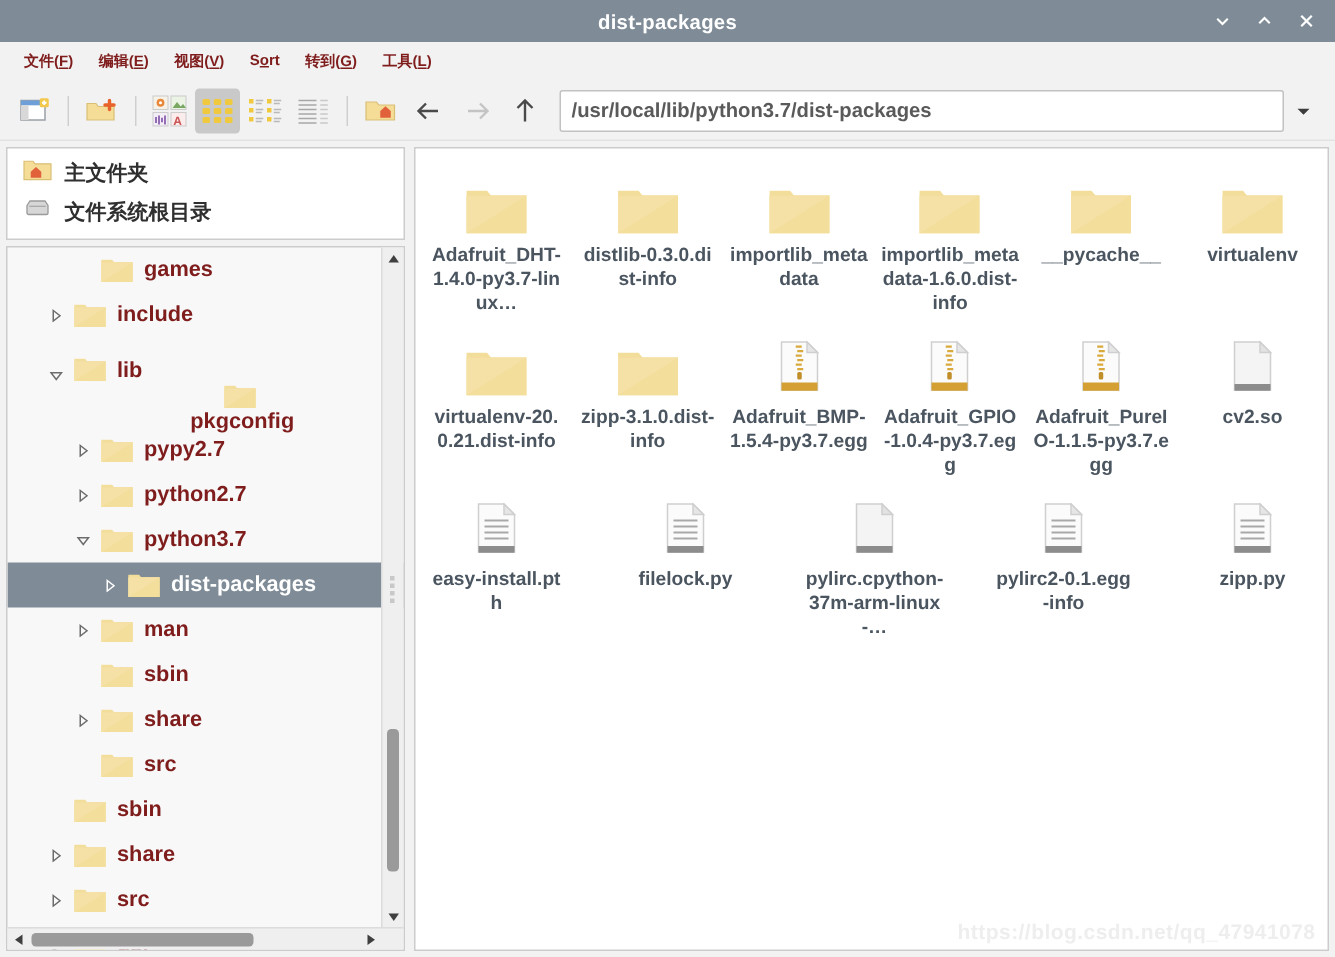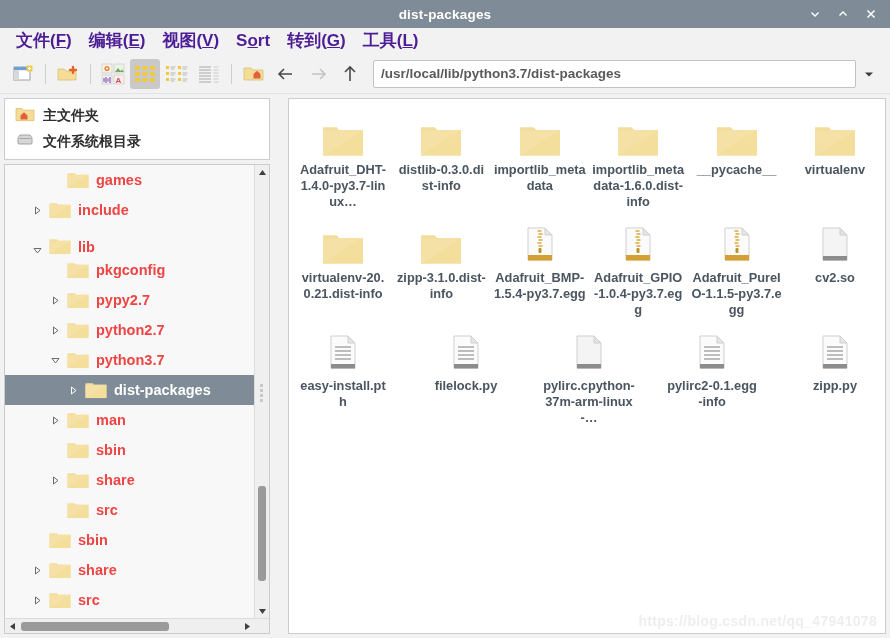--- a/index.html
+++ b/index.html
@@ -55,22 +55,22 @@
   .menubar {
     height: 26px;
     background: #f2f2f2;
     display: flex;
     align-items: center;
     padding-left: 8px;
     flex: 0 0 auto;
     border-bottom: 1px solid #f2f2f2;
   }
   .menuitem {
-    font-size: 17px;
-    color: #4c1d95;
+    font-size: 10px;
+    color: #7f1d1d;
     padding: 2px 9px 2px 8px;
     white-space: nowrap;
     cursor: default;
   }
   .menuitem u { text-decoration: underline; }
 
   
   .toolbar {
     height: 40px;
     background: #f2f2f2;
@@ -127,21 +127,20 @@
     cursor: default;
   }
 
   
   .body {
     flex: 1 1 auto;
     display: flex;
     background: #f2f2f2;
     padding: 0 0 0 0;
     min-height: 0;
-    gap: 12px;
   }
 
   
   .sidebar {
     width: 274px;
     flex: 0 0 274px;
     display: flex;
     flex-direction: column;
     padding: 4px 4px 4px 4px;
     min-height: 0;
@@ -190,21 +189,21 @@
   .trow.selected { background: #7f8c97; }
   .trow.selected .tlabel { color: #ffffff; }
   .tarrow {
     width: 16px;
     display: flex; align-items: center; justify-content: center;
     color: #6c6c6c;
     font-size: 9px;
   }
   .tlabel {
     font-size: 14.5px;
-    color: #ef4444;
+    color: #7f1d1d;
     margin-left: 7px;
   }
   .trow.selected .tlabel { color: #ffffff; }
 
   
   .vscroll {
     position: absolute;
     right: 0; top: 0; bottom: 15px;
     width: 15px;
     background: #efefef;
@@ -490,21 +489,21 @@
               </span>
               <span style="display: inline-flex; margin-left: 4px;">
                 <svg width="22" height="17.6" viewBox="0 0 40 32">
                   <path d="M1 4 h13 l2.5 3 H39 v24 H1 Z" fill="#f2dd9a"></path>
                   <path d="M1 7 H39 v24 H1 Z" fill="#f3de9c"></path>
                   <path d="M39 7 L1 31 V7 Z" fill="#f6e4ad" opacity="0.55"></path>
                 </svg>
               </span>
               <span class="tlabel">lib</span>
             </div>
-            <div class="trow" style="padding-left: 42px;">
+            <div class="trow" style="padding-left: 42px; flex-direction: column;">
               <span class="tarrow"></span>
               <span style="display: inline-flex; margin-left: 4px;">
                 <svg width="22" height="17.6" viewBox="0 0 40 32">
                   <path d="M1 4 h13 l2.5 3 H39 v24 H1 Z" fill="#f2dd9a"></path>
                   <path d="M1 7 H39 v24 H1 Z" fill="#f3de9c"></path>
                   <path d="M39 7 L1 31 V7 Z" fill="#f6e4ad" opacity="0.55"></path>
                 </svg>
               </span>
               <span class="tlabel">pkgconfig</span>
             </div>

